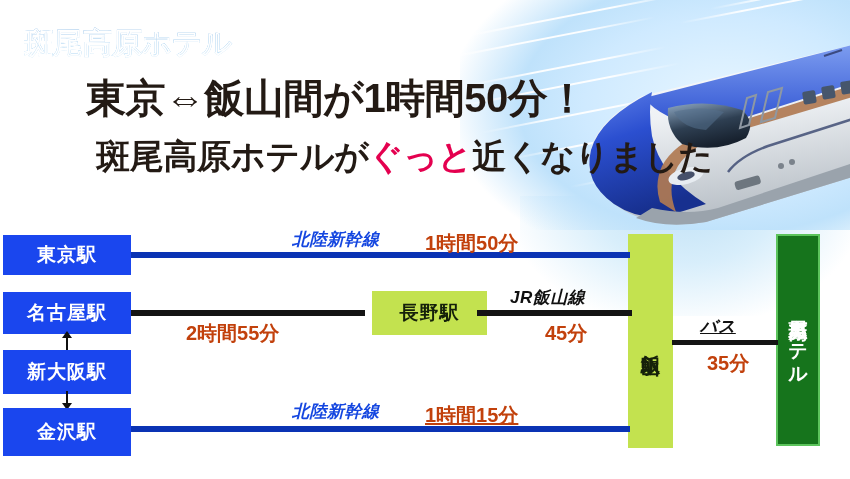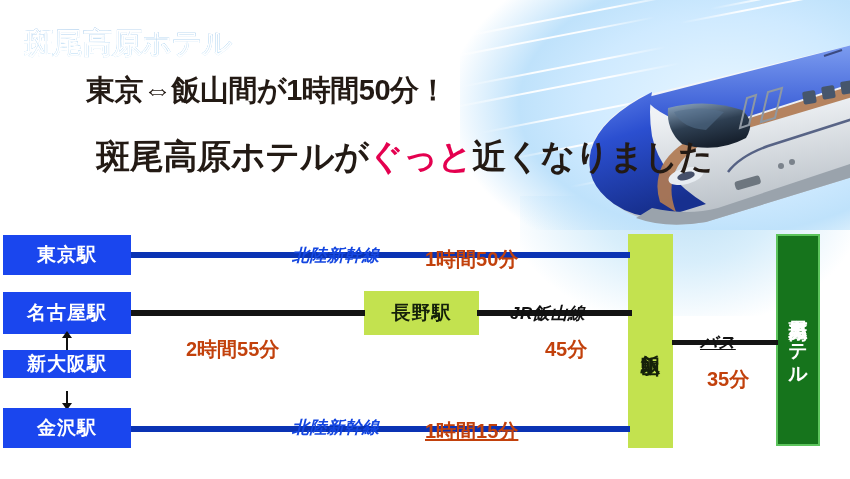--- a/index.html
+++ b/index.html
@@ -32,21 +32,21 @@
     position:absolute;left:24px;top:24px;
     font-size:29px;font-weight:bold;letter-spacing:.5px;
     background:linear-gradient(180deg,#2f7fd0 0%,#4a9fe0 45%,#7fc4ef 100%);
     -webkit-background-clip:text;background-clip:text;color:transparent;
     -webkit-text-stroke:0.6px #ffffff;
     text-shadow:0 1px 0 rgba(255,255,255,.6);
     white-space:nowrap;
   }
   .headline{
     position:absolute;left:86px;top:71px;
-    font-size:29px;font-weight:bold;color:#231a14;letter-spacing:-0.5px;
+    font-size:40px;font-weight:bold;color:#231a14;letter-spacing:-0.5px;
     white-space:nowrap;
   }
   .subline{
     position:absolute;left:96px;top:134px;
     font-size:34px;font-weight:bold;color:#231a14;letter-spacing:-0.3px;
     white-space:nowrap;
   }
   .subline .accent{color:#e4004f;}
 
   
@@ -54,21 +54,21 @@
   .node-blue{background:#1a46ee;color:#ffffff;font-size:19px;font-weight:bold;letter-spacing:1px;}
   .node-lime{background:#c3e24f;color:#15210a;font-size:19px;font-weight:bold;letter-spacing:1px;}
   .node-green{background:#16741c;border:2px solid #5cc45c;color:#ffffff;font-size:19px;font-weight:bold;}
   .vert-text{writing-mode:vertical-rl;text-orientation:upright;line-height:1.06;letter-spacing:1px;}
 
   .hline{position:absolute;}
   .hline-shink{background:#0a33b4;height:6px;}
   .hline-jr{background:#141414;height:6px;}
   .hline-bus{background:#141414;height:5px;}
 
-  .lbl{position:absolute;white-space:nowrap;margin-top:16px;}
+  .lbl{position:absolute;white-space:nowrap;}
   .lbl-line{font-style:italic;font-weight:bold;font-size:17px;letter-spacing:.5px;}
   .lbl-line-shink{color:#1446e0;}
   .lbl-line-jr{color:#111111;}
   .lbl-time{color:#c2410c;font-weight:bold;font-size:20px;}
 
   .arrow{position:absolute;width:2px;background:#101010;}
   .arrow .head{position:absolute;left:-4px;width:0;height:0;border-left:5px solid transparent;border-right:5px solid transparent;}
   .arrow.up .head{top:-6px;border-bottom:7px solid #101010;}
   .arrow.down .head{bottom:-6px;border-top:7px solid #101010;}
 </style>
@@ -164,33 +164,33 @@
   </div>
 
   <div class="node node-blue" style="left:3px;top:235px;width:128px;height:40px;">
     <span>東京駅</span>
   </div>
 
   <div class="arrow up" style="left:66px;top:337px;height:13px;">
     <span class="head"></span>
   </div>
 
-  <div class="node node-blue" style="left:3px;top:350px;width:128px;height:28px;">
+  <div class="node node-blue" style="left:3px;top:350px;width:128px;height:44px;">
     <span>新大阪駅</span>
   </div>
 
   <div class="arrow down" style="left:66px;top:391px;height:13px;">
     <span class="head"></span>
   </div>
 
-  <div class="node node-blue" style="left:3px;top:408px;width:128px;height:40px;">
+  <div class="node node-blue" style="left:3px;top:408px;width:128px;height:48px;">
     <span>金沢駅</span>
   </div>
 
-  <div class="node node-lime" style="left:364px;top:291px;width:115px;height:44px;">
+  <div class="node node-lime" style="left:372px;top:291px;width:115px;height:44px;">
     <span>長野駅</span>
   </div>
 
   <div class="node node-lime" style="left:628px;top:234px;width:45px;height:214px;">
     <span class="vert-text">飯山駅</span>
   </div>
 
   <div class="node node-green" style="left:776px;top:234px;width:44px;height:212px;">
     <span class="vert-text">斑尾高原ホテル</span>
   </div>

